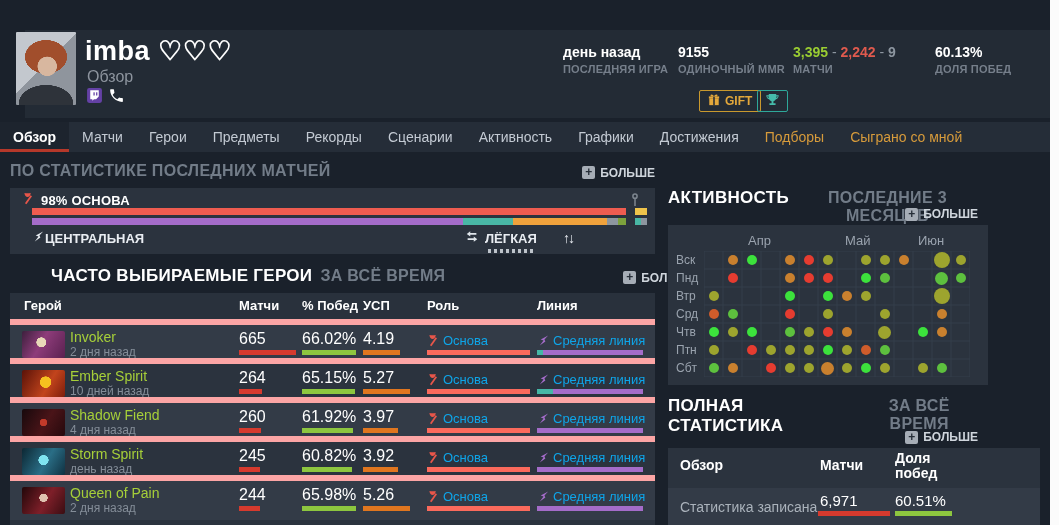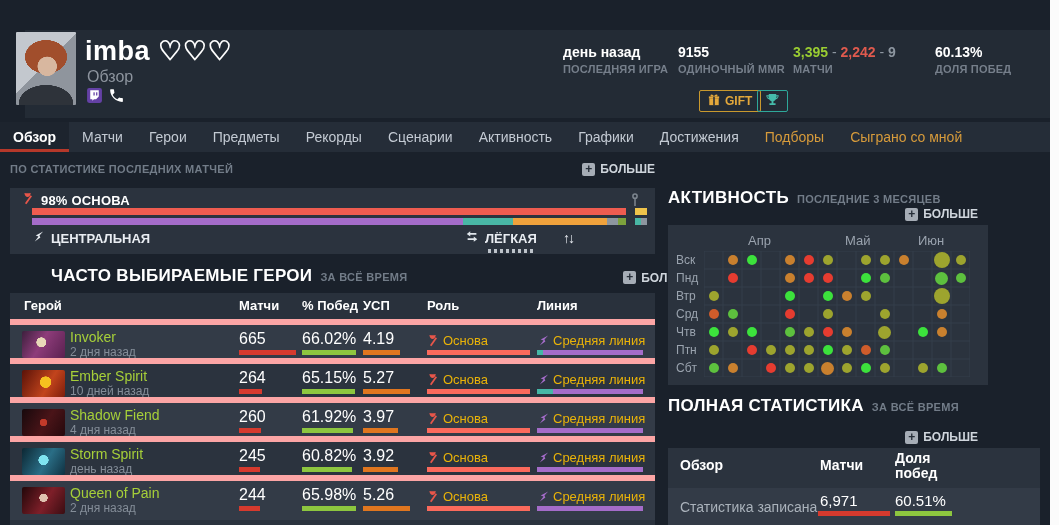--- a/index.html
+++ b/index.html
@@ -29,36 +29,36 @@
   .hbtn.esports{left:732px;border:1px solid #2ea89a;color:#4cc0ae;letter-spacing:.3px;}
   
   .nav{position:absolute;left:0;top:122px;width:1050px;height:30px;background:#252d38;display:flex;align-items:stretch;}
   .tab{padding:0 13px;display:flex;align-items:center;font-size:14px;color:#c3cad3;cursor:pointer;position:relative;}
   .tab.active{background:#1d242e;color:#fff;font-weight:bold;}
   .tab.active::after{content:"";position:absolute;left:0;right:0;bottom:0;height:3px;background:#b5382a;}
   .tab.hl{color:#d79b3b;}
   
   .sec-head{position:absolute;display:flex;align-items:baseline;gap:8px;}
   .sec-title{font-size:17px;font-weight:bold;color:#fff;letter-spacing:.3px;}
-  .sec-sub{font-size:11px;font-weight:bold;color:#727c88;letter-spacing:.3px;text-align:center;}
+  .sec-sub{font-size:16px;font-weight:bold;color:#727c88;letter-spacing:.3px;text-align:center;}
   .more{margin-left:auto;display:flex;align-items:center;gap:5px;font-size:12px;font-weight:bold;color:#cfd5dc;cursor:pointer;}
   .plus{display:inline-block;width:13px;height:13px;background:#a6adb6;color:#262e38;border-radius:2px;
         font-size:12px;font-weight:bold;line-height:13px;text-align:center;}
   .panel{position:absolute;background:#2b333e;overflow:hidden;}
   
   .roles-head{left:10px;top:162px;width:645px;}
   .roles-panel{left:10px;top:188px;width:645px;height:66px;}
   .core-row{position:absolute;left:12px;top:4px;display:flex;align-items:center;gap:6px;
             font-size:13px;font-weight:bold;color:#fff;letter-spacing:.2px;}
   .support-ic{position:absolute;right:14px;top:5px;width:12px;height:14px;opacity:.85;}
   .bar{position:absolute;left:22px;height:7px;display:flex;}
   .roles-bar{top:20px;}
   .lanes-bar{top:30px;}
   .seg{height:100%;}
-  .lane-left{position:absolute;left:22px;top:42px;display:flex;align-items:center;gap:6px;
+  .lane-left{position:absolute;left:22px;top:42px;display:flex;align-items:center;gap:0;
              font-size:13px;font-weight:bold;color:#e9edf2;}
   .lane-right{position:absolute;left:455px;top:42px;display:flex;align-items:center;gap:6px;
               font-size:13px;font-weight:bold;color:#e9edf2;}
   .clipped{position:absolute;left:478px;top:61px;width:48px;height:4px;
            background:repeating-linear-gradient(90deg,#d7dde3 0 3px,rgba(0,0,0,0) 3px 6px);opacity:.85;}
   .sort-arrows{position:absolute;left:553px;top:42px;font-size:14px;font-weight:bold;color:#e9edf2;letter-spacing:-2px;cursor:pointer;}
   
   .heroes-head{left:10px;top:266px;width:645px;margin-left:41px;}
   .heroes-panel{left:10px;top:293px;width:645px;height:232px;}
   .thead{position:absolute;left:0;top:0;width:100%;height:26px;background:#29313c;}
@@ -69,21 +69,21 @@
   .thumb.invoker{background:radial-gradient(circle at 45% 42%,#e8d8b8 0 17%,rgba(0,0,0,0) 18%),linear-gradient(120deg,#3d1f3d,#8e3c7a 45%,#5a2150);}
   .thumb.ember{background:radial-gradient(circle at 55% 45%,#f6c11f 0 20%,rgba(0,0,0,0) 21%),linear-gradient(120deg,#5a1208,#c2441c 60%,#7e1e0c);}
   .thumb.sf{background:radial-gradient(circle at 50% 50%,#c23a2a 0 14%,rgba(0,0,0,0) 15%),linear-gradient(120deg,#17090c,#4a1418 55%,#26090d);}
   .thumb.storm{background:radial-gradient(circle at 50% 45%,#7fe4f0 0 19%,rgba(0,0,0,0) 20%),linear-gradient(120deg,#0c2733,#2a6e86 55%,#103141);}
   .thumb.qop{background:radial-gradient(circle at 50% 40%,#e0c2b0 0 15%,rgba(0,0,0,0) 16%),linear-gradient(120deg,#220709,#7e1f29 55%,#3a0d12);}
   .hname{position:absolute;left:60px;top:4px;font-size:14px;color:#a6cf39;text-decoration:none;cursor:pointer;}
   .hsub{position:absolute;left:60px;top:20px;font-size:12px;color:#848d98;}
   .sval{position:absolute;top:5px;font-size:16px;color:#fff;}
   .sbar{position:absolute;top:25px;height:5px;}
   .cicon{position:absolute;top:8px;width:13px;height:13px;}
-  .ctext{position:absolute;top:8px;font-size:13px;color:#eab308;}
+  .ctext{position:absolute;top:8px;font-size:13px;color:#0ea5e9;}
   .cbar{position:absolute;top:25px;height:5px;}
   .lanebar{background:#a46cc9;overflow:hidden;}
   
   .act-head{left:668px;top:188px;width:310px;}
   .act-more{left:668px;top:207px;width:310px;display:flex;}
   .act-panel{left:668px;top:225px;width:320px;height:160px;}
   .months{position:absolute;left:0;top:8px;width:100%;height:14px;}
   .mlabel{position:absolute;font-size:13px;color:#9aa3ae;}
   .agrid{position:absolute;left:0;top:26px;}
   .arow{display:flex;height:18px;align-items:center;}

